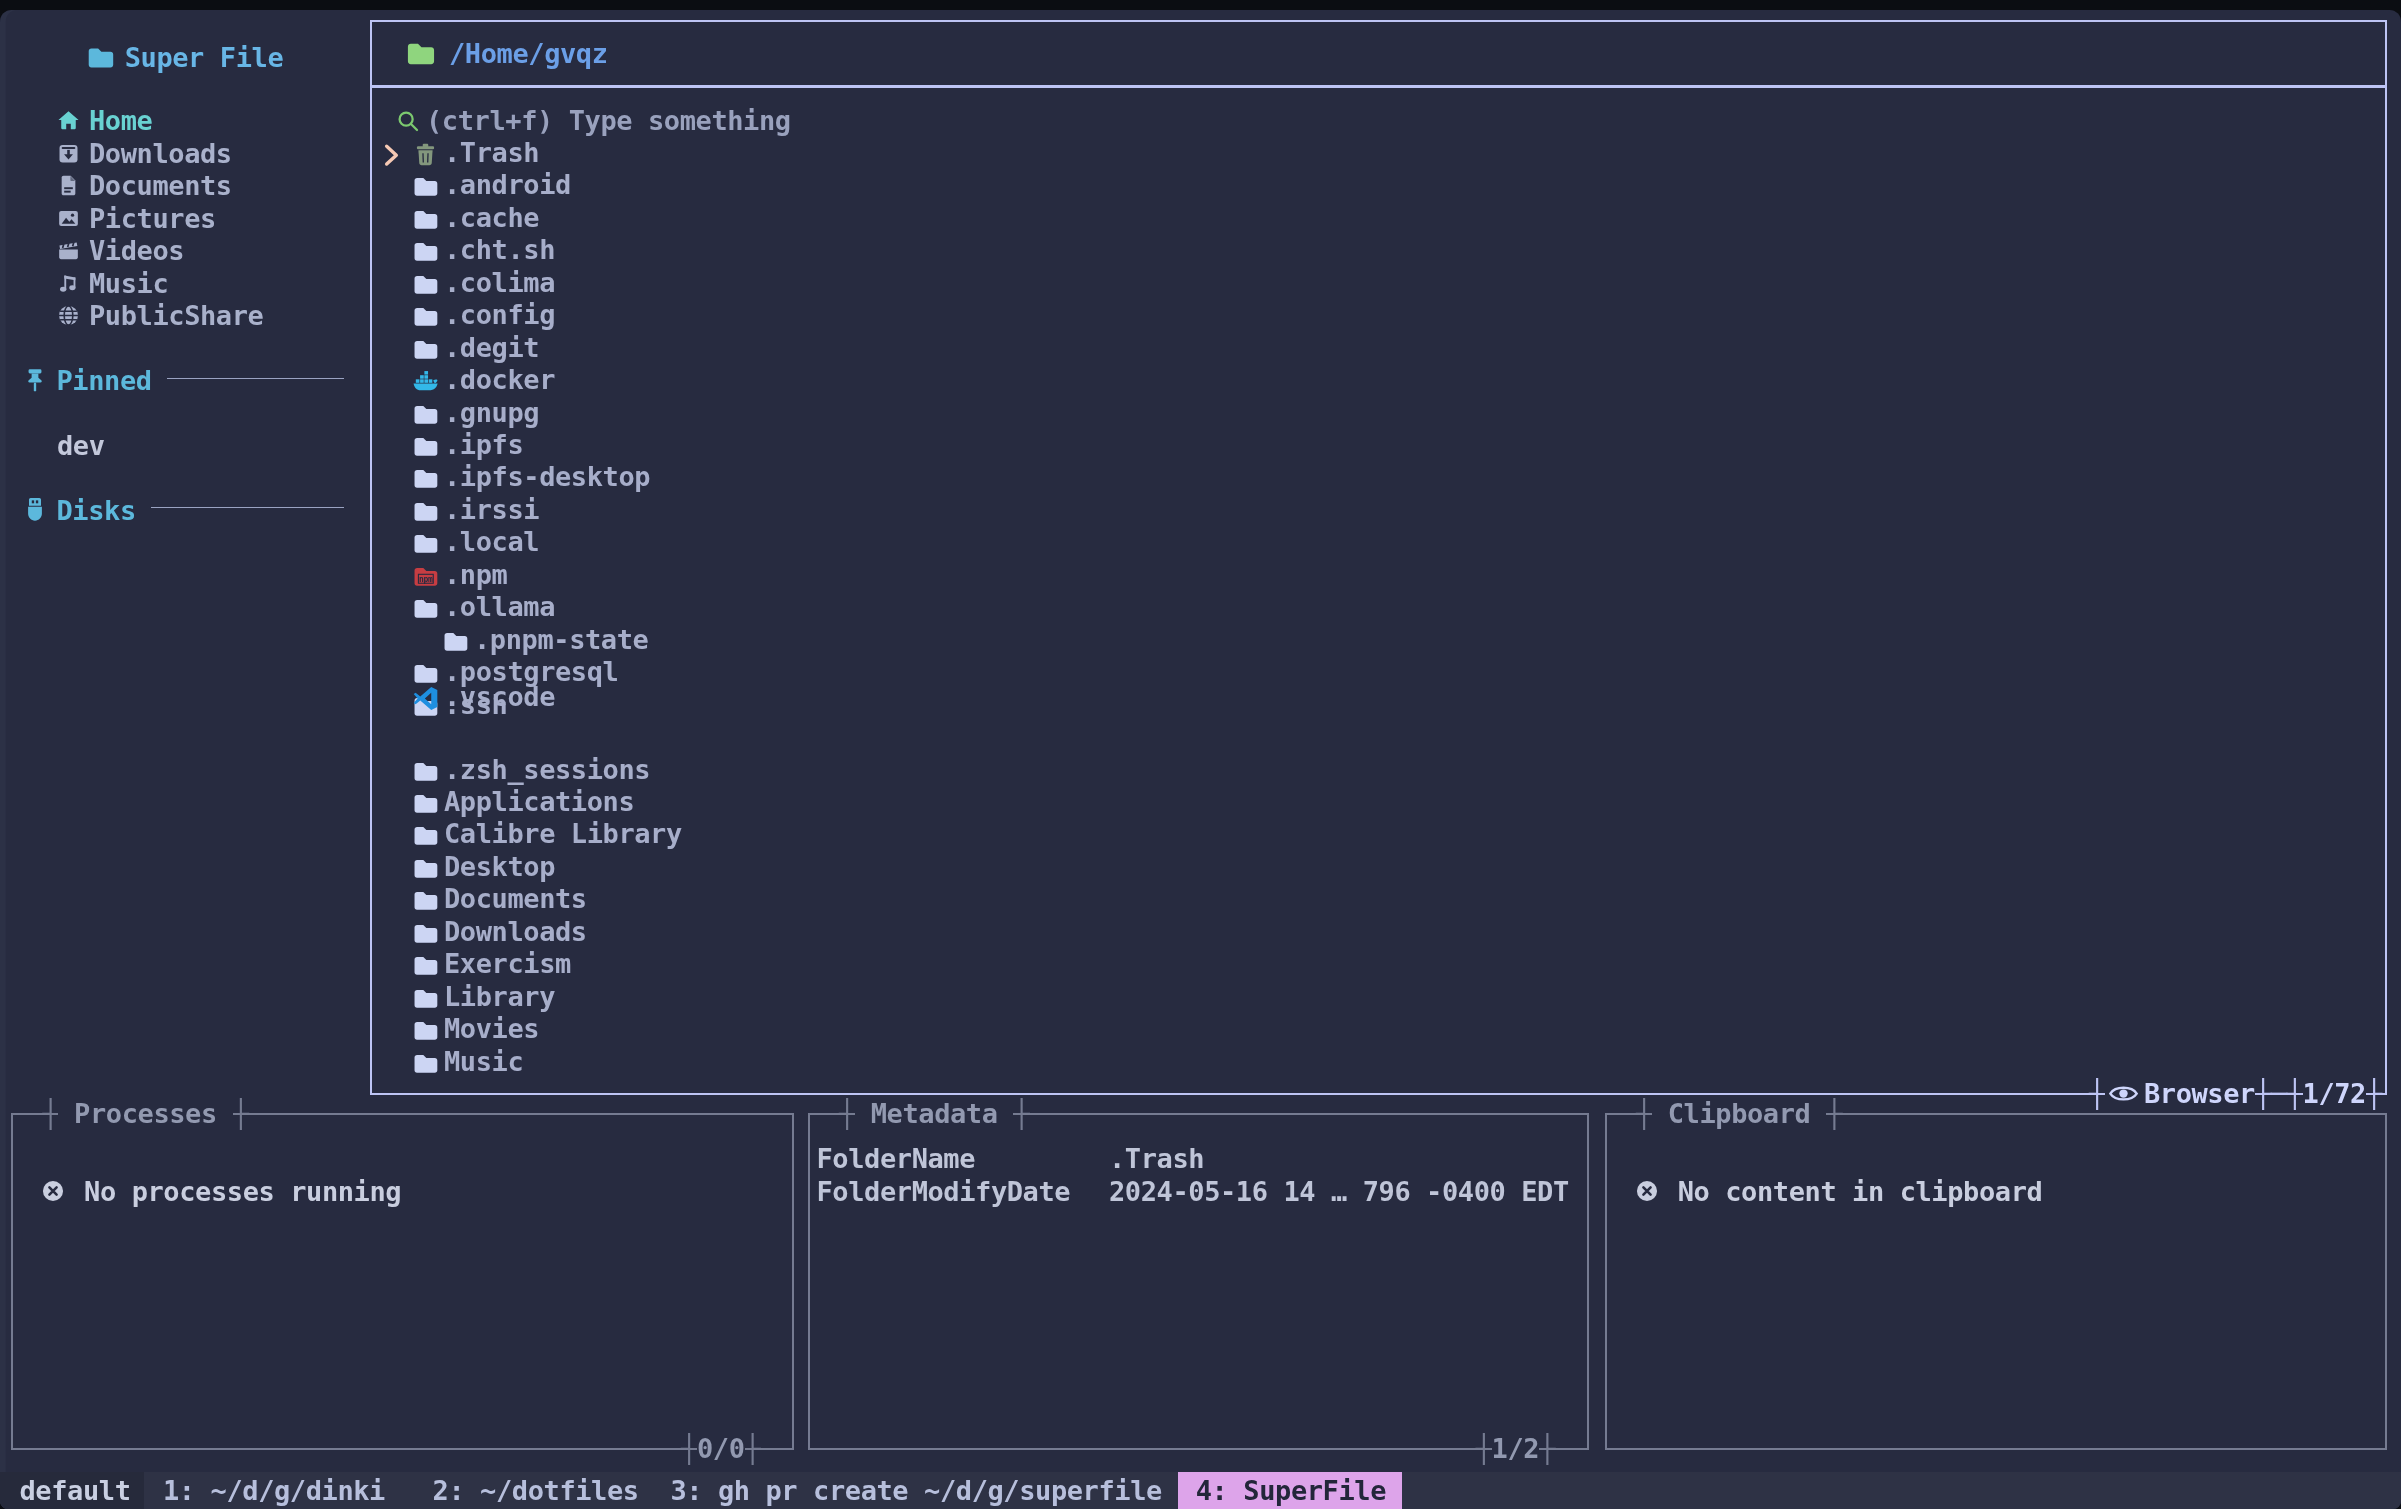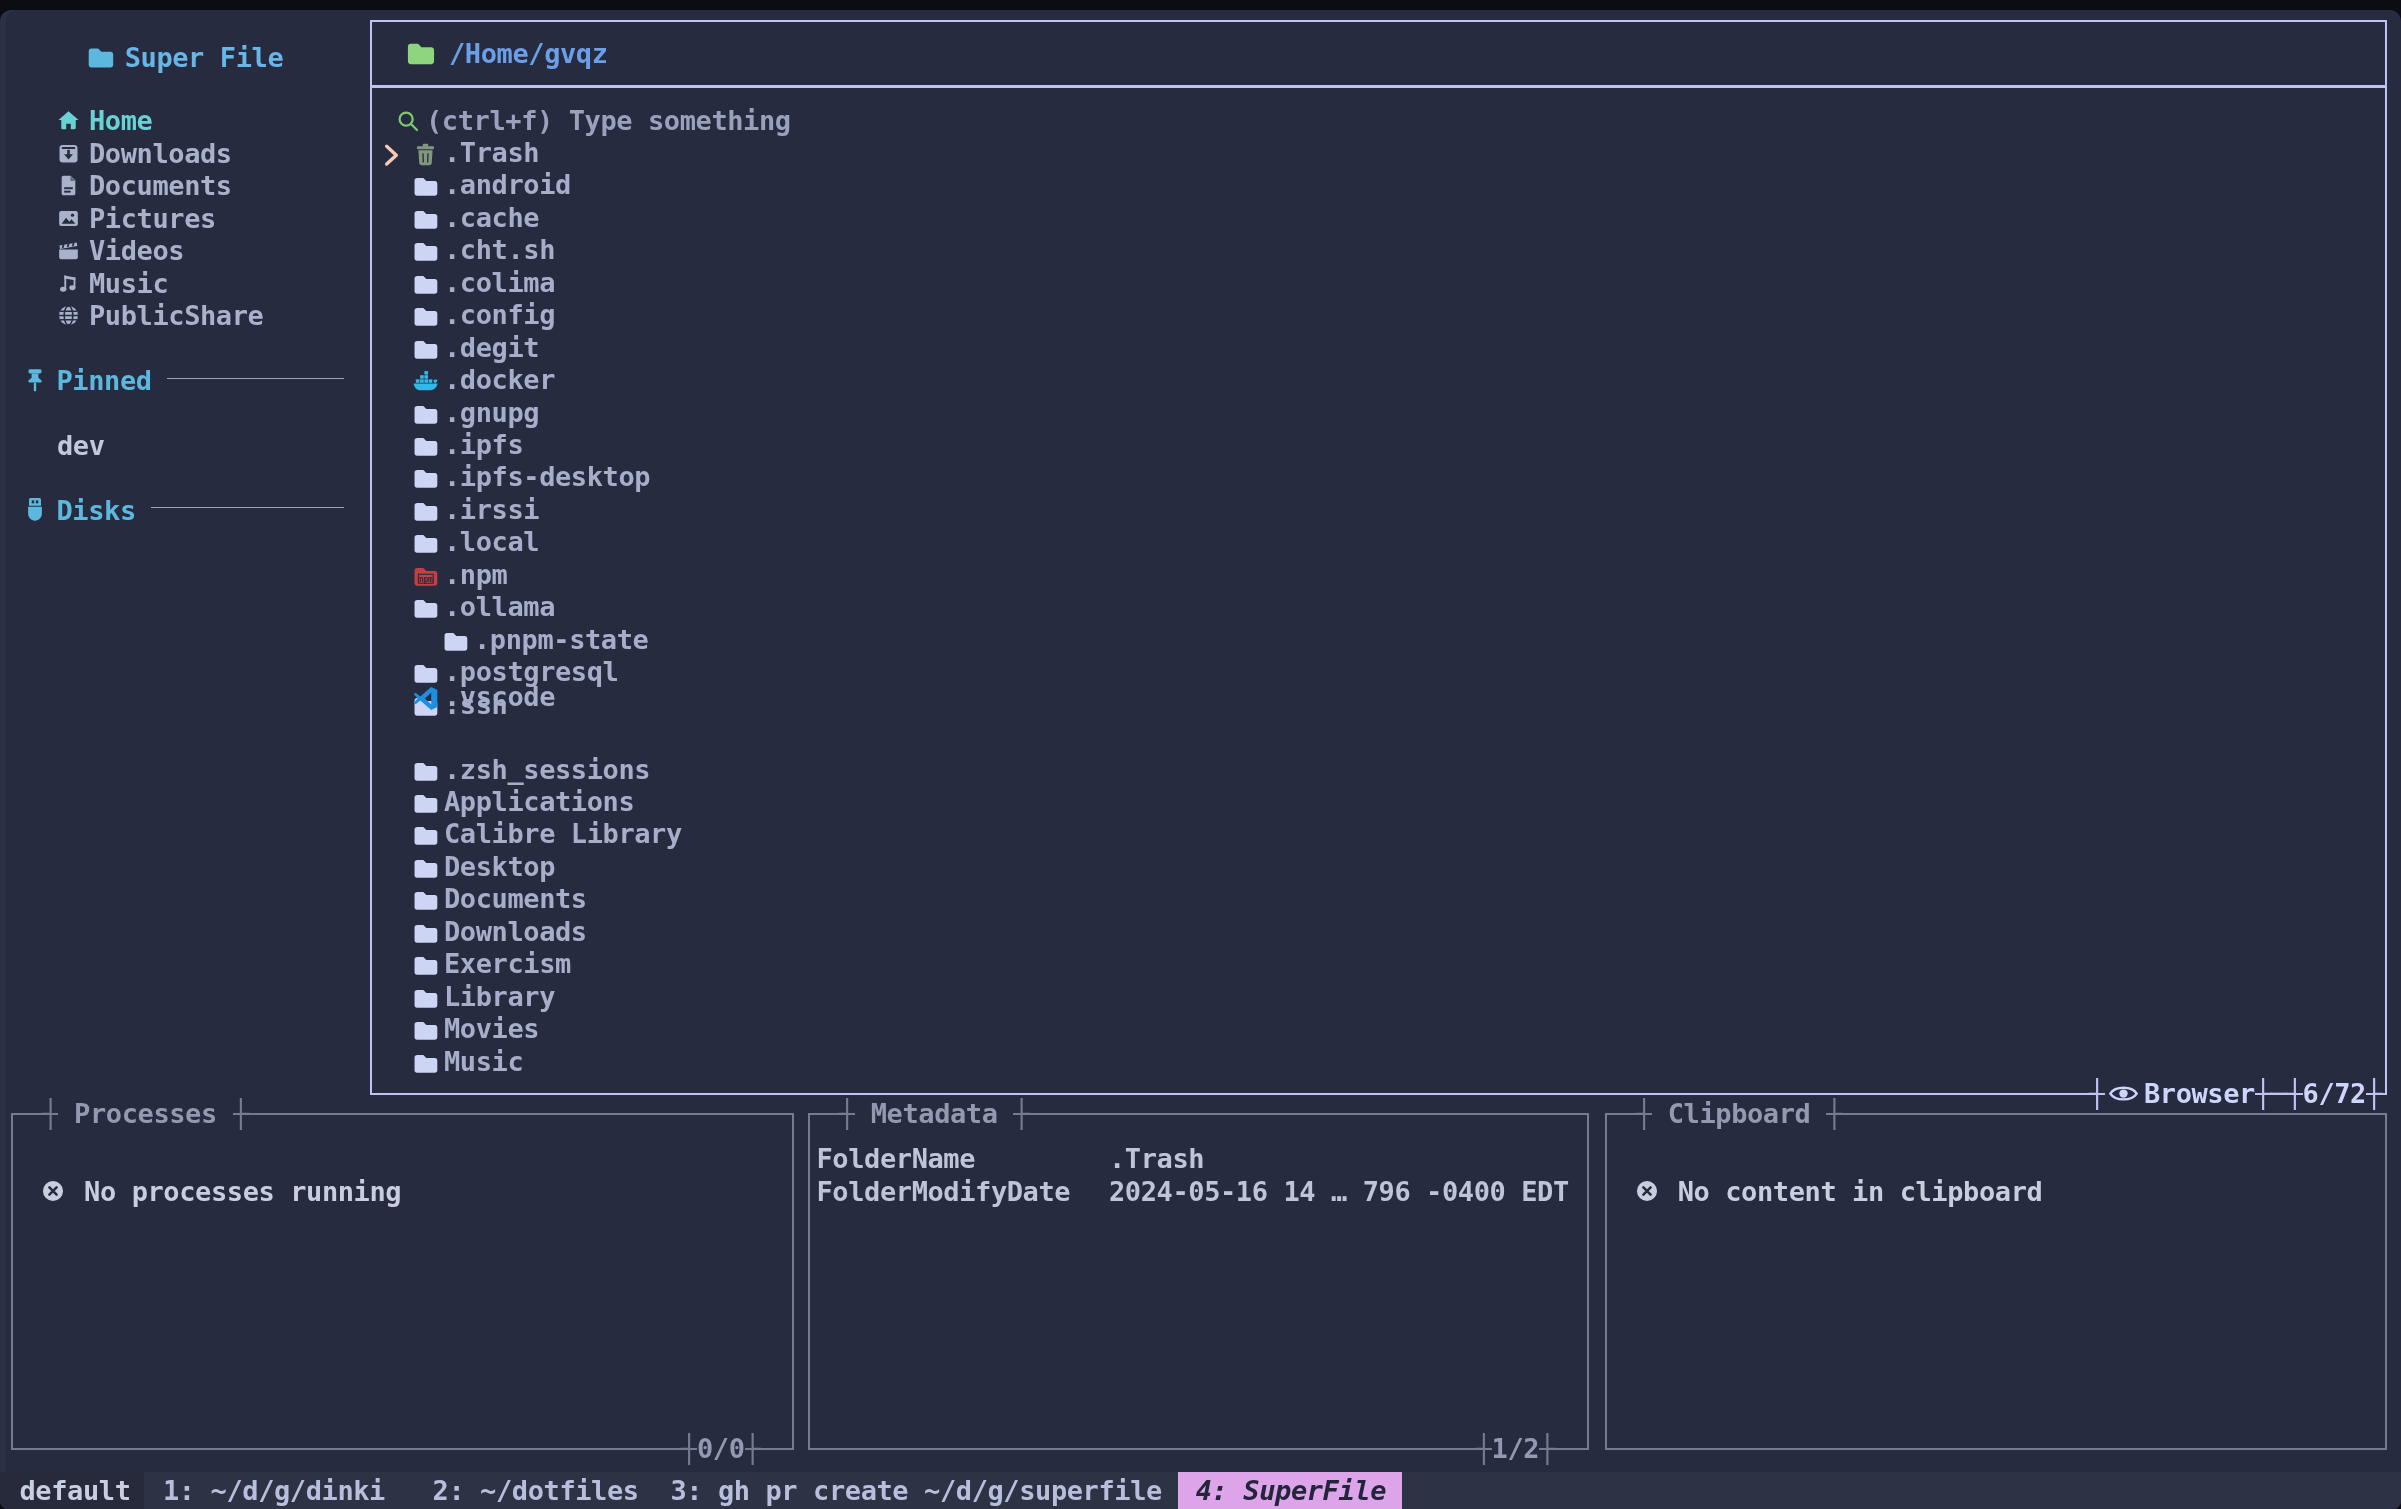--- a/index.html
+++ b/index.html
@@ -53,21 +53,21 @@
   .msg-row .ico{width:24px;margin-right:18.7px;}
   .meta-key{position:absolute;left:6.5px;line-height:32px;color:var(--meta-text,#bfc5d8);white-space:pre;}
   .meta-val{position:absolute;left:299px;line-height:32px;color:var(--meta-text,#bfc5d8);white-space:pre;}
   
   #tmux{position:absolute;left:0;right:0;bottom:0;height:37px;background:var(--tmux-bar,#2e3245);
     border-radius:0 0 8px 8px;display:flex;align-items:stretch;white-space:pre;}
   #tmux-session{background:var(--tmux-seg,#262a3b);color:var(--tmux-text,#c9cfe2);
     display:flex;align-items:center;padding:0 13px 0 19.5px;border-radius:0 0 0 8px;}
   #tmux-windows{color:var(--tmux-win,#b7bfdc);display:flex;align-items:center;padding-left:19.5px;}
   #tmux-active{background:var(--tmux-active-bg,#dda4ea);color:var(--tmux-active-fg,#23263a);
-    display:flex;align-items:center;padding:0 16px 0 18px;font-style:italic;}
+    display:flex;align-items:center;padding:0 16px 0 18px;}
 </style>
 </head>
 <body>
 
 <div id="screen">
   <div id="terminal">
     <div id="sidebar">
         <div class="row" id="sidebar-title"><span class="ico"><svg viewBox="0 0 32 32" width="100%">
               <path fill="#5cb8dc" d="M3 9c0-1.8 1.2-3 3-3h7.4l3.6 3.6h10c1.8 0 3 1.2 3 3V24c0 1.8-1.2 3-3 3H6c-1.8 0-3-1.2-3-3z"></path>
             </svg></span><span>Super File</span></div>
@@ -263,21 +263,21 @@
           <div class="row f-row" style="top: 988px;"><span class="f-ico"><svg viewBox="0 0 32 32" width="100%">
                 <path fill="#ccd5f3" d="M3 9c0-1.8 1.2-3 3-3h7.4l3.6 3.6h10c1.8 0 3 1.2 3 3V24c0 1.8-1.2 3-3 3H6c-1.8 0-3-1.2-3-3z"></path>
               </svg></span><span class="f-name">Movies</span></div>
           <div class="row f-row" style="top: 1021px;"><span class="f-ico"><svg viewBox="0 0 32 32" width="100%">
                 <path fill="#ccd5f3" d="M3 9c0-1.8 1.2-3 3-3h7.4l3.6 3.6h10c1.8 0 3 1.2 3 3V24c0 1.8-1.2 3-3 3H6c-1.8 0-3-1.2-3-3z"></path>
               </svg></span><span class="f-name">Music</span></div>
         </div>
       <div id="browser-label"><span class="tick">┤</span><span class="seg"><span class="ico"><svg viewBox="0 0 34 32" width="100%">
                 <path d="M2.5 16C8 7.5 26 7.5 31.5 16 26 24.5 8 24.5 2.5 16z" fill="none" stroke="#ced5fb" stroke-width="2.6"></path>
                 <circle cx="17" cy="16" r="4.6" fill="#ced5fb"></circle>
-              </svg></span><span>Browser</span></span><span class="tick">├─┤</span><span class="seg"><span>6/72</span></span><span class="tick">├</span></div>
+              </svg></span><span>Browser</span></span><span class="tick">├─┤</span><span class="seg"><span>1/72</span></span><span class="tick">├</span></div>
     </div>
     <div id="panel-processes" class="bpanel" style="left: 11.4px; width: 783px;">
         <div class="ptitle"><span class="tick">┤</span><span class="seg"> Processes </span><span class="tick">├</span></div>
         <div class="row msg-row" style="top: 58px;"><span class="ico"><svg viewBox="0 0 32 32" width="100%">
               <circle cx="16" cy="16" r="13.4" fill="#c9cedf"></circle>
               <path d="M11.2 11.2 20.8 20.8M20.8 11.2 11.2 20.8" stroke="#272b40" stroke-width="3.4" stroke-linecap="round"></path>
             </svg></span><span>No processes running</span></div>
         <div class="pcount"><span class="tick">┤</span><span class="seg">0/0</span><span class="tick">├</span></div>
       </div>
     <div id="panel-metadata" class="bpanel" style="left: 808px; width: 781px;">

